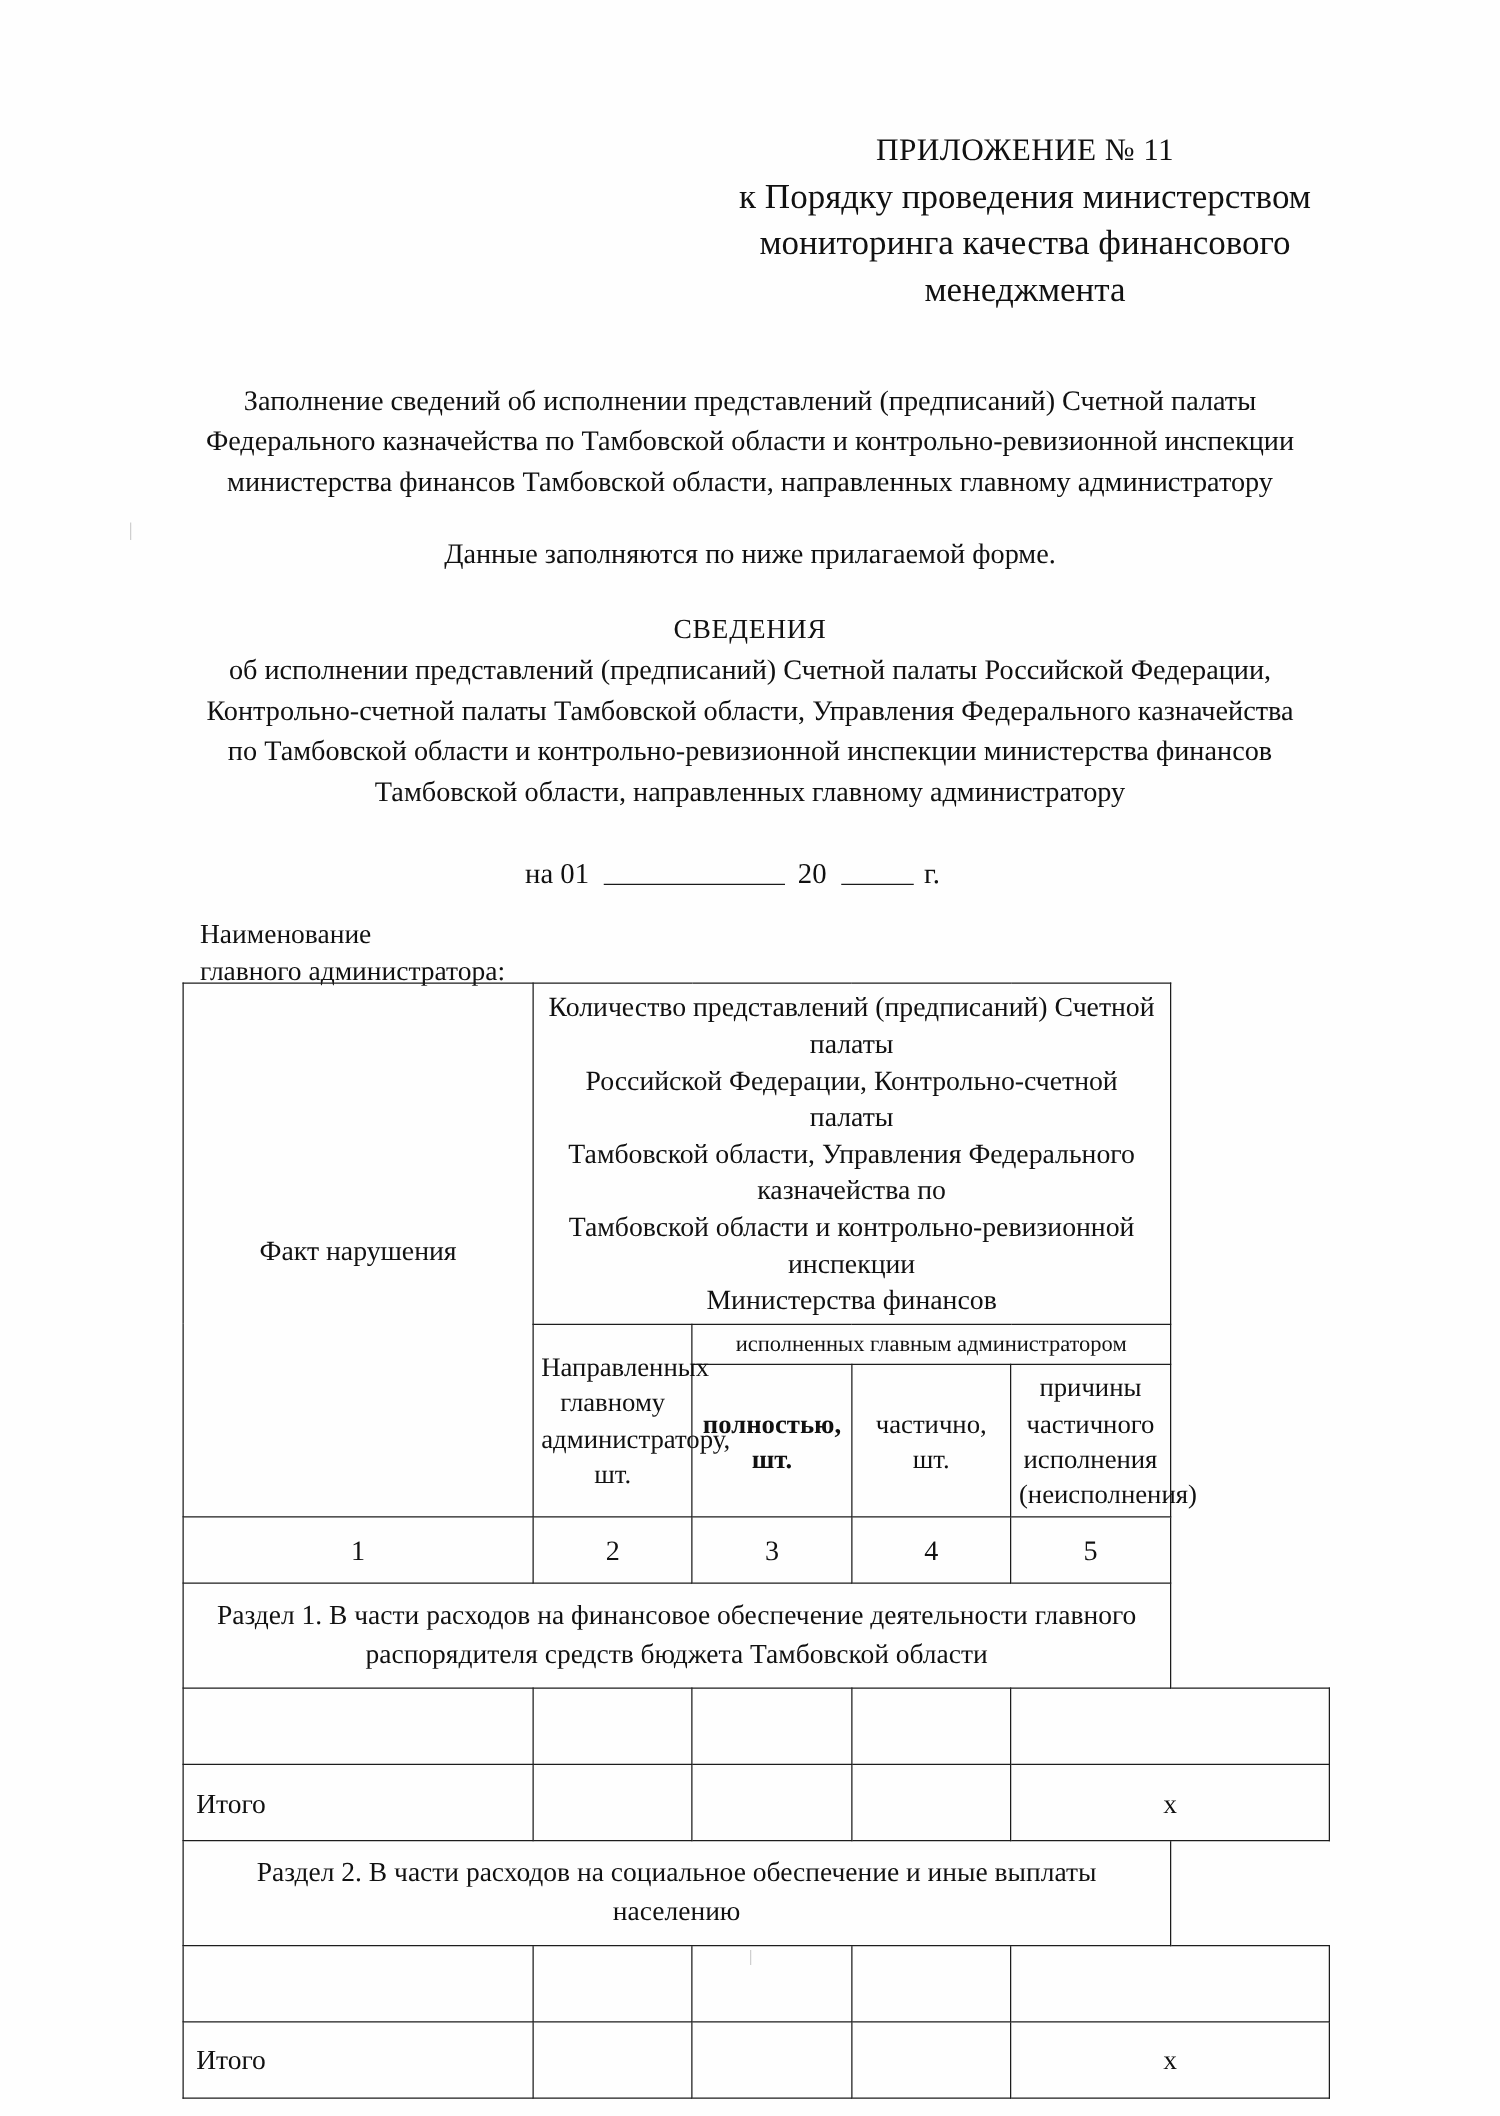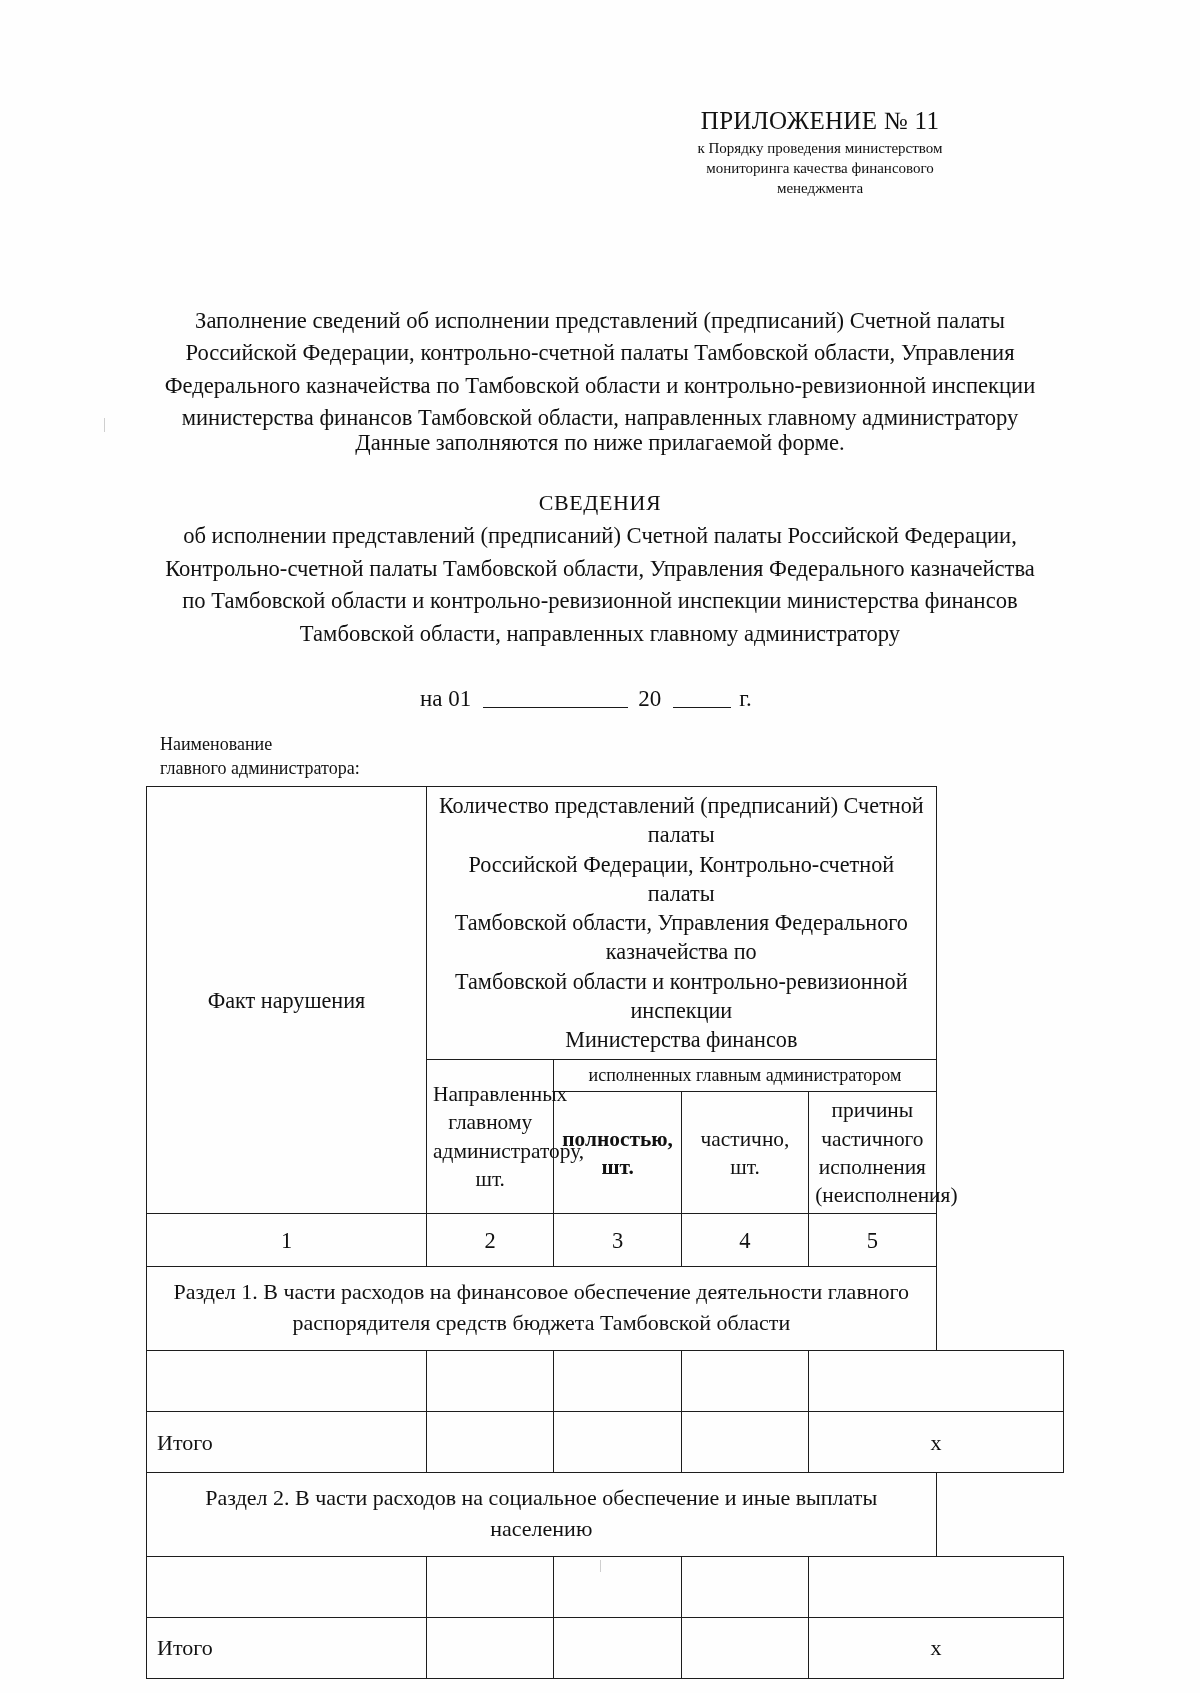--- a/index.html
+++ b/index.html
@@ -40,21 +40,21 @@
     width: 520px;
     text-align: center;
     font-size: 24.5px;
     line-height: 1.33;
   }
   .appendix-title {
     font-size: 25px;
     letter-spacing: 0.3px;
     margin-bottom: 2px;
   }
-  .appendix-sub { font-size: 15px; }
+  .appendix-sub { font-size: 28px; }
 
   
   .intro {
     position: absolute;
     left: 150px;
     top: 305px;
     width: 900px;
     text-align: center;
     font-size: 22.6px;
     line-height: 1.43;
@@ -107,21 +107,21 @@
     top: -4px;
   }
   .rule.month { width: 145px; margin: 0 10px 0 12px; }
   .rule.year  { width: 58px;  margin: 0 8px 0 12px; }
 
   
   .admin-label {
     position: absolute;
     left: 160px;
     top: 732px;
-    font-size: 18px;
+    font-size: 22px;
     line-height: 1.36;
     text-align: left;
   }
 
   
   .form-table {
     position: absolute;
     left: 146px;
     top: 786px;
     width: 918px;
@@ -190,21 +190,20 @@
 
   <div class="appendix-block">
     <div class="appendix-title">ПРИЛОЖЕНИЕ № 11</div>
     <div class="appendix-sub">к Порядку проведения министерством</div>
     <div class="appendix-sub">мониторинга качества финансового</div>
     <div class="appendix-sub">менеджмента</div>
   </div>
 
   <div class="intro">
     <div>Заполнение сведений об исполнении представлений (предписаний) Счетной палаты</div>
-    <div>Российской Федерации, контрольно-счетной палаты Тамбовской области, Управления</div>
     <div>Федерального казначейства по Тамбовской области и контрольно-ревизионной инспекции</div>
     <div>министерства финансов Тамбовской области, направленных главному администратору</div>
   </div>
 
   <div class="intro-note">Данные заполняются по ниже прилагаемой форме.</div>
 
   <div class="svedeniya-title">СВЕДЕНИЯ</div>
   <div class="svedeniya-body">
     <div>об исполнении представлений (предписаний) Счетной палаты Российской Федерации,</div>
     <div>Контрольно-счетной палаты Тамбовской области, Управления Федерального казначейства</div>

